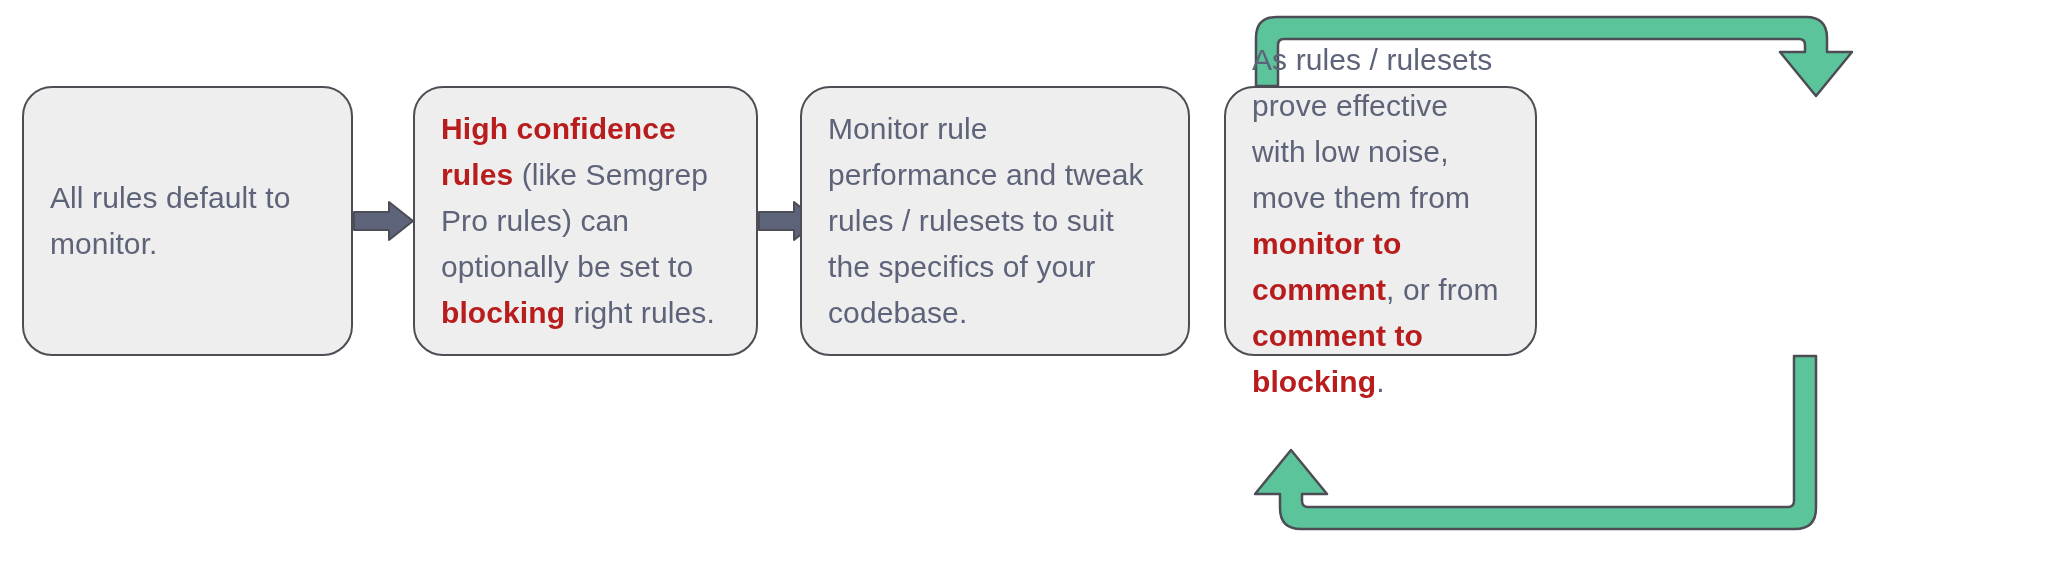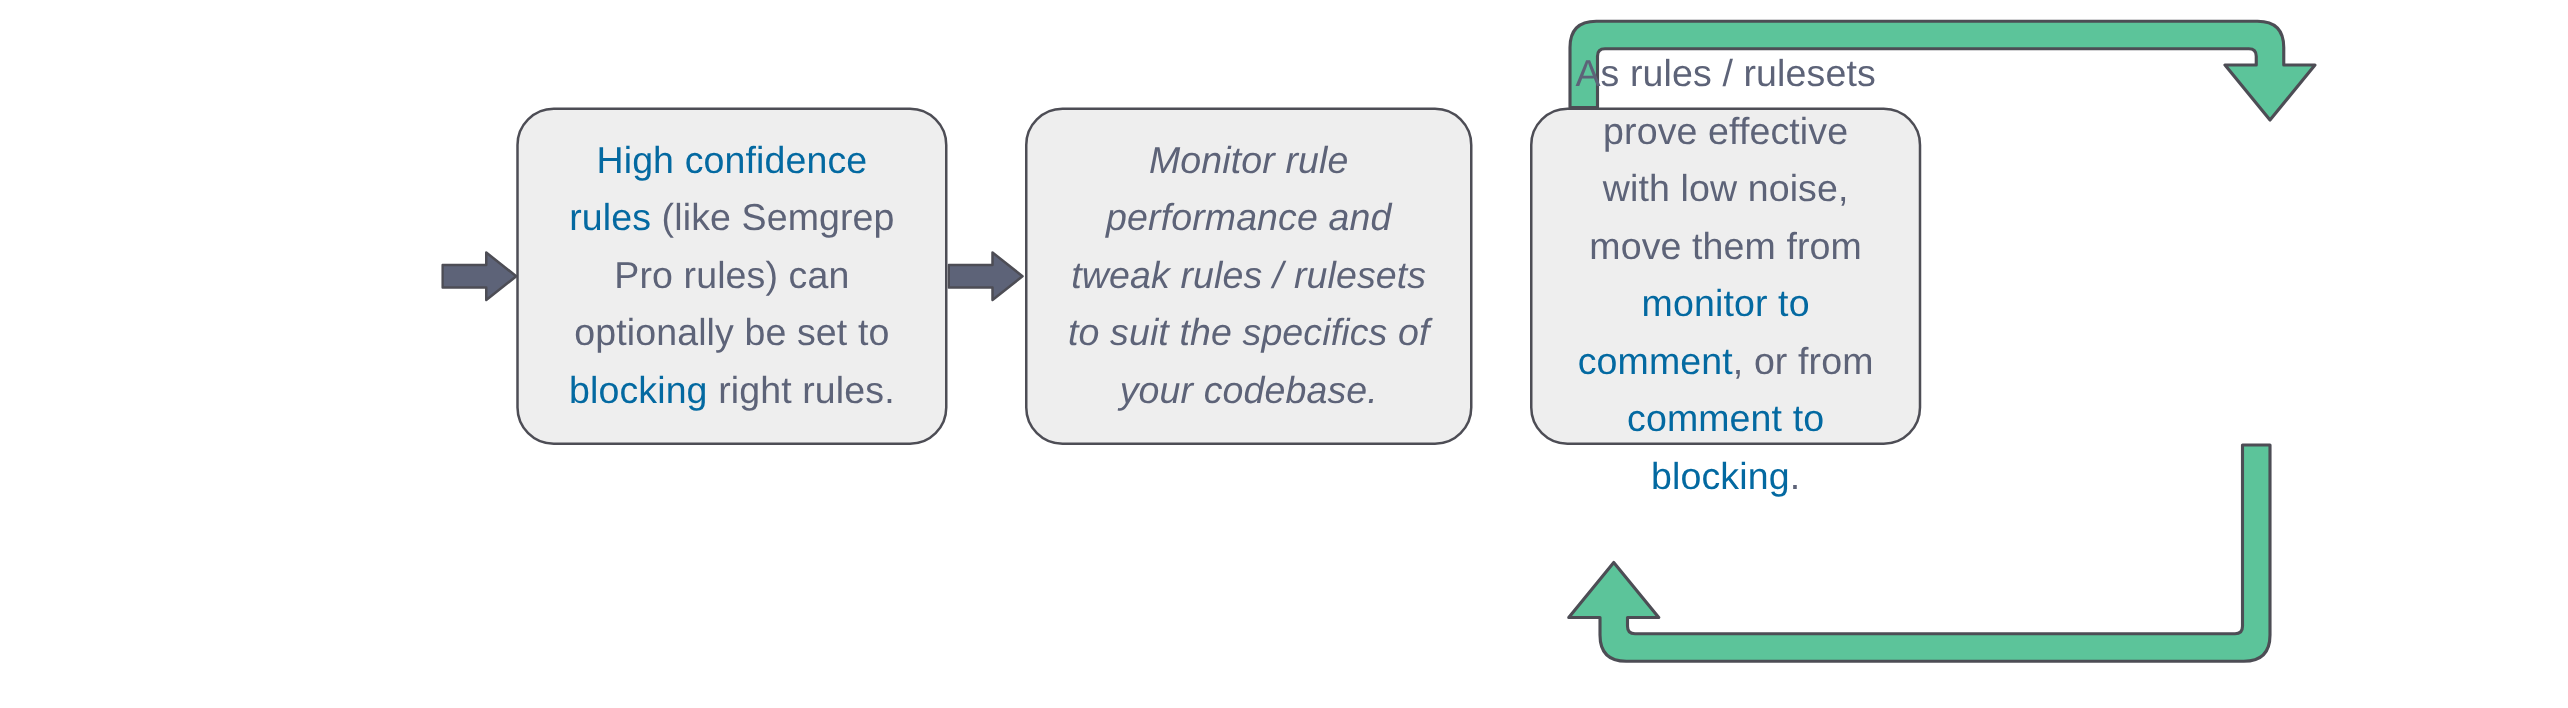--- a/index.html
+++ b/index.html
@@ -8,36 +8,36 @@
 
   .box{
     position:absolute;
     background:#eeeeee;
     border:2.5px solid #4d4d55;
     border-radius:30px;
     box-sizing:border-box;
     display:flex;
     align-items:center;
     justify-content:center;
-    text-align:center;
+    text-align:left;
   }
   .box .txt{
     color:#5d6378;
     font-size:30px;
     line-height:46px;
     font-weight:400;
     padding:0 26px;
     letter-spacing:.1px;
     white-space:pre-line;
   }
-  .box .txt b{font-weight:400;color:#0369a1;margin-top:34px;}
+  .box .txt b{font-weight:700;color:#b91c1c;margin-top:34px;}
 
   #box1{left:22px;  top:86px; width:331px; height:270px;}
   #box2{left:413px; top:86px; width:345px; height:270px;}
-  #box3{left:820px; top:86px; width:358px; height:270px;font-style:italic;}
+  #box3{left:800px; top:86px; width:390px; height:270px;}
   #box4{left:1224px;top:86px; width:313px; height:270px;}
 
   .gray-arrow{position:absolute;}
   #arrow1{left:353px;top:200px;}
   #arrow2{left:758px;top:200px;}
 
   .green-svg{position:absolute;left:0;top:0;width:2054px;height:566px;pointer-events:none;}
 </style>
 </head>
 <body>
@@ -86,20 +86,23 @@
   </svg>
 
   <svg class="gray-arrow" id="arrow1" width="62" height="42" viewBox="0 0 62 42" xmlns="http://www.w3.org/2000/svg">
     <path d="M 1 12 L 36 12 L 36 2 L 60 21 L 36 40 L 36 30 L 1 30 Z" fill="#5d6378" stroke="#4d4d55" stroke-width="2" stroke-linejoin="round"></path>
   </svg>
 
   <svg class="gray-arrow" id="arrow2" width="62" height="42" viewBox="0 0 62 42" xmlns="http://www.w3.org/2000/svg">
     <path d="M 1 12 L 36 12 L 36 2 L 60 21 L 36 40 L 36 30 L 1 30 Z" fill="#5d6378" stroke="#4d4d55" stroke-width="2" stroke-linejoin="round"></path>
   </svg>
 
+  <div class="box" id="box1">
+    <div class="txt"><span>All rules default to monitor.</span></div>
+  </div>
 
   <div class="box" id="box2">
     <div class="txt"><b>High confidence rules</b><span> (like Semgrep Pro rules) can optionally be set to </span><b>blocking</b><span> right rules.</span></div>
   </div>
 
   <div class="box" id="box3">
     <div class="txt"><span>Monitor rule performance and tweak rules / rulesets to suit the specifics of your codebase.</span></div>
   </div>
 
   <div class="box" id="box4">

